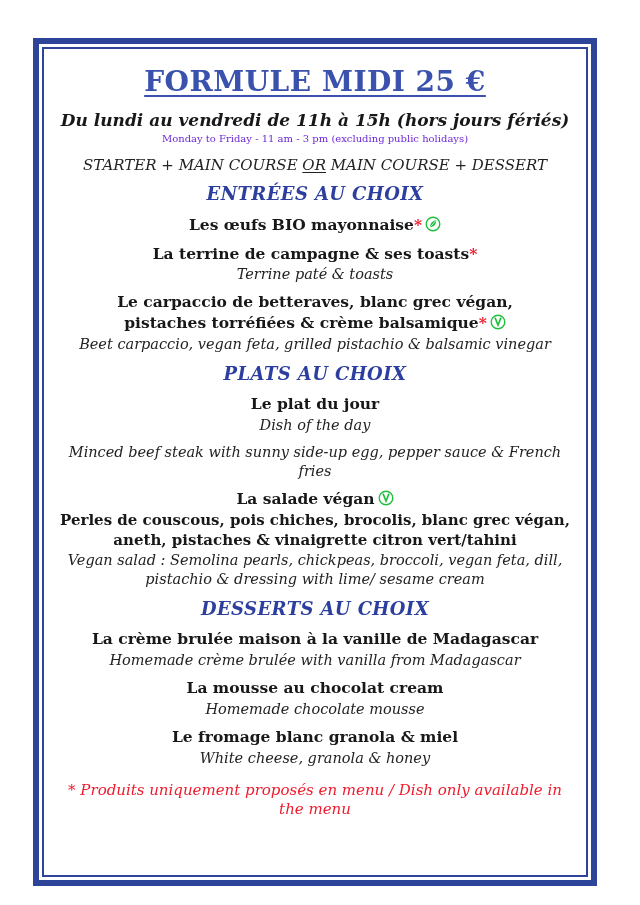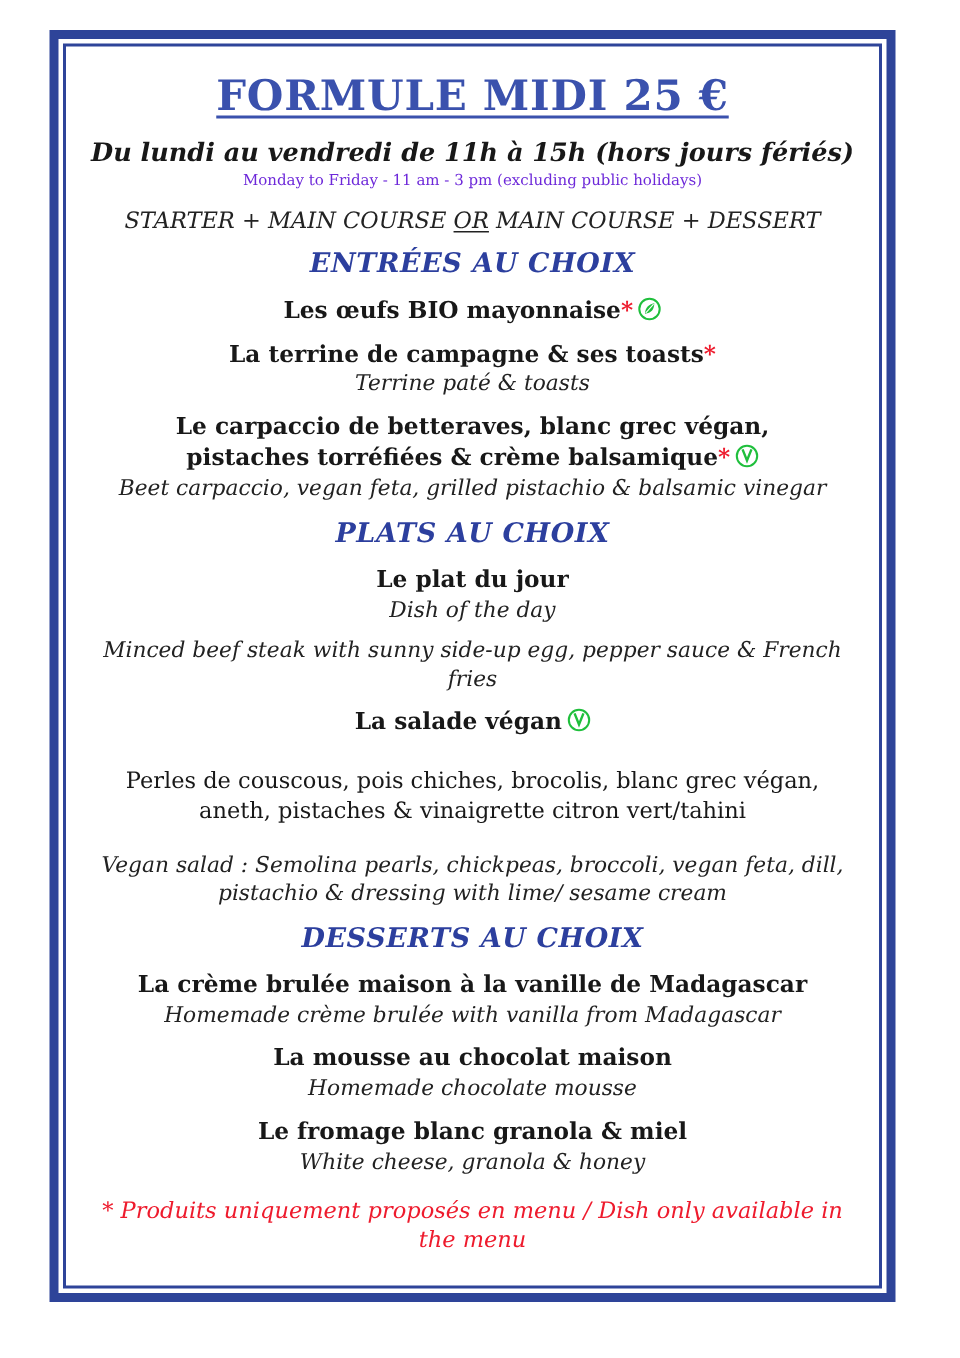--- a/index.html
+++ b/index.html
@@ -10,21 +10,21 @@
     width: 640px;
     height: 905px;
     background: #ffffff;
     font-family: "DejaVu Serif", "Liberation Serif", serif;
     color: #181818;
     position: relative;
   }
   .frame-outer {
     position: absolute;
     left: 33px;
-    top: 20px;
+    top: 38px;
     width: 564px;
     height: 848px;
     box-sizing: border-box;
     border: 6px solid #2e4499;
     background: #ffffff;
     overflow: hidden;
   }
   .frame-inner {
     box-sizing: border-box;
     margin: 3px;
@@ -85,22 +85,22 @@
   }
   .item { margin: 0 0 8px 0; }
   .item-name {
     font-size: 15.5px;
     font-weight: bold;
     margin: 0;
     line-height: 1.35;
   }
   .item-bold-desc {
     font-size: 15px;
-    font-weight: normal;
-    margin: 18px;
+    font-weight: bold;
+    margin: 0;
     line-height: 1.35;
   }
   .item-desc {
     font-size: 14.5px;
     font-style: italic;
     margin: 1px 0 0 0;
     line-height: 1.3;
     color: #222;
   }
   .star {
@@ -181,21 +181,21 @@
       </div>
 
       <h2 class="section-heading">DESSERTS AU CHOIX</h2>
 
       <div class="item">
         <p class="item-name">La crème brulée maison à la vanille de Madagascar</p>
         <p class="item-desc">Homemade crème brulée with vanilla from Madagascar</p>
       </div>
 
       <div class="item">
-        <p class="item-name">La mousse au chocolat maison</p>
+        <p class="item-name">La mousse au chocolat cream</p>
         <p class="item-desc">Homemade chocolate mousse</p>
       </div>
 
       <div class="item">
         <p class="item-name">Le fromage blanc granola &amp; miel</p>
         <p class="item-desc">White cheese, granola &amp; honey</p>
       </div>
 
       <p class="footnote">* Produits uniquement proposés en menu / Dish only available in the menu</p>
 

